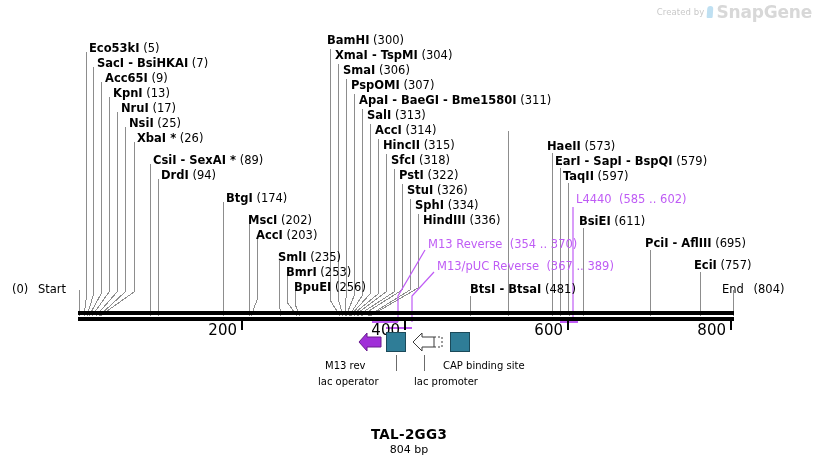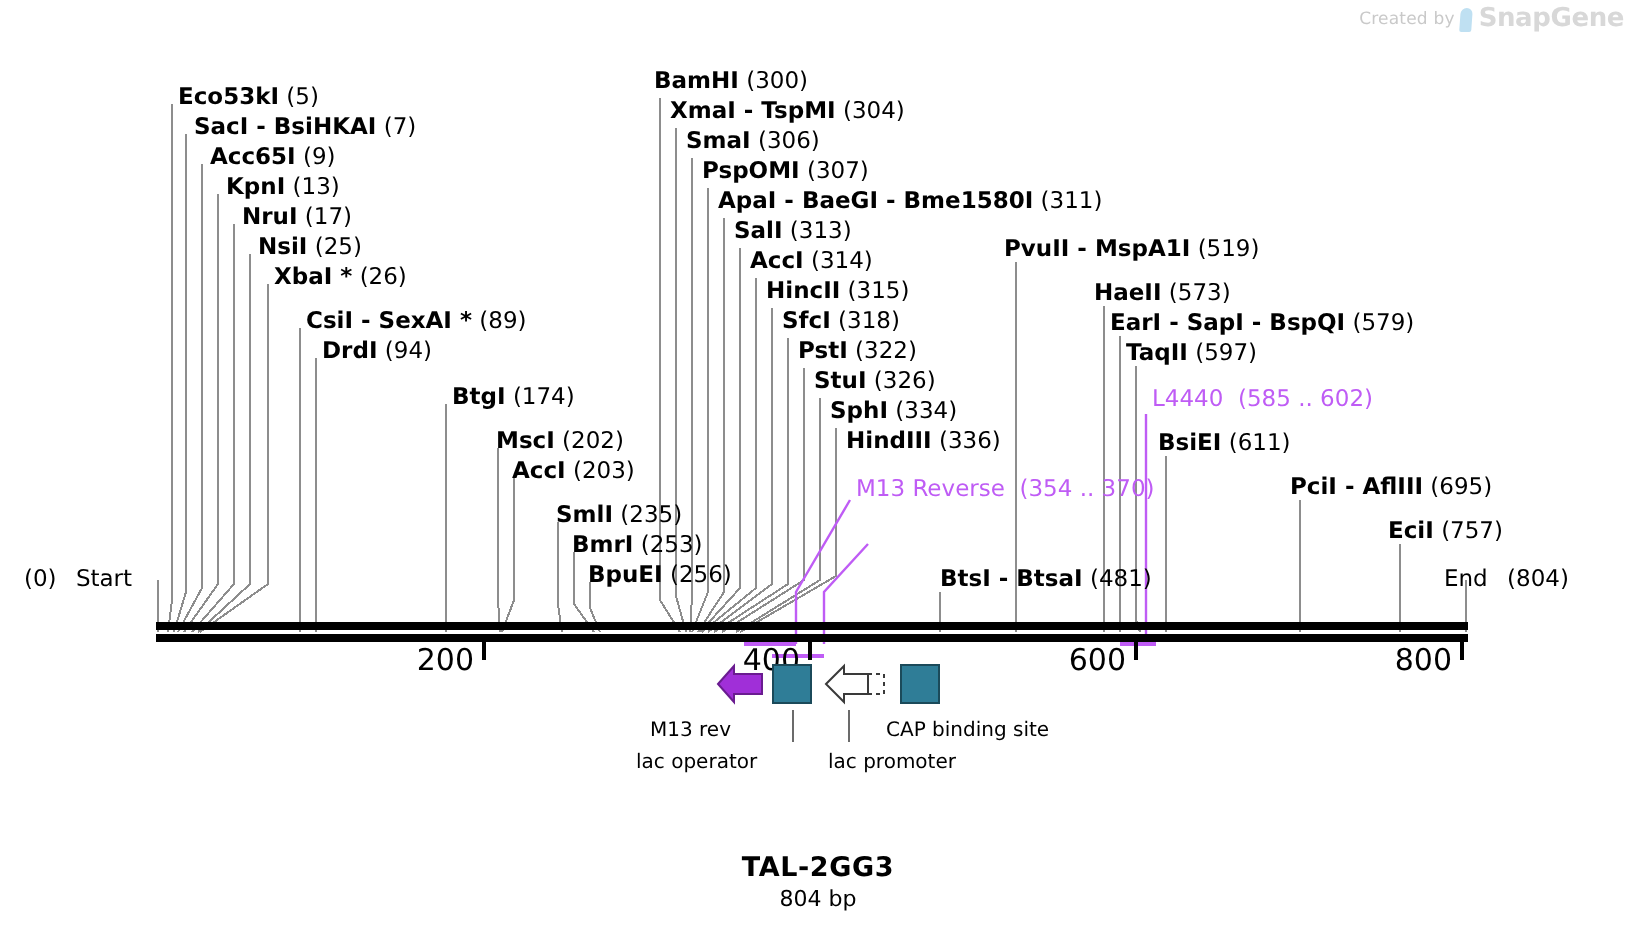--- a/index.html
+++ b/index.html
@@ -23,21 +23,21 @@
   }
   .wm-text {
     font-size: 8.5px; color: #c9c9c9; letter-spacing: .1px;
   }
   .wm-logo {
     width: 6px; height: 12px; border-radius: 3px 3px 1px 1px;
     background: #bfe0f2;
     transform: skewX(-4deg);
   }
   .wm-brand {
-    font-size: 13px; color: #d8d8d8; font-weight: bold; letter-spacing: -.2px;
+    font-size: 17px; color: #d8d8d8; font-weight: bold; letter-spacing: -.2px;
   }
 
   
   .lbl {
     position: absolute;
     white-space: nowrap;
     font-size: 11.5px;
     line-height: 12px;
   }
   .lbl .nm { font-weight: bold; }
@@ -196,29 +196,29 @@
   <div class="lbl enz" style="left:375px; top:124px;"><span class="nm">AccI</span> <span class="pos">(314)</span></div>
   <div class="lbl enz" style="left:383px; top:139px;"><span class="nm">HincII</span> <span class="pos">(315)</span></div>
   <div class="lbl enz" style="left:391px; top:154px;"><span class="nm">SfcI</span> <span class="pos">(318)</span></div>
   <div class="lbl enz" style="left:399px; top:169px;"><span class="nm">PstI</span> <span class="pos">(322)</span></div>
   <div class="lbl enz" style="left:407px; top:184px;"><span class="nm">StuI</span> <span class="pos">(326)</span></div>
   <div class="lbl enz" style="left:415px; top:199px;"><span class="nm">SphI</span> <span class="pos">(334)</span></div>
   <div class="lbl enz" style="left:423px; top:214px;"><span class="nm">HindIII</span> <span class="pos">(336)</span></div>
 
   <div class="lbl enz" style="left:470px; top:283px;"><span class="nm">BtsI  -  BtsaI</span> <span class="pos">(481)</span></div>
 
-  <div class="lbl enz" style="left:502px; top:118px;"><span class="nm">PvuII  -  MspA1I</span> <span class="pos">(519)</span></div>
   <div class="lbl enz" style="left:547px; top:140px;"><span class="nm">HaeII</span> <span class="pos">(573)</span></div>
   <div class="lbl enz" style="left:555px; top:155px;"><span class="nm">EarI  -  SapI  -  BspQI</span> <span class="pos">(579)</span></div>
   <div class="lbl enz" style="left:563px; top:170px;"><span class="nm">TaqII</span> <span class="pos">(597)</span></div>
   <div class="lbl enz" style="left:579px; top:215px;"><span class="nm">BsiEI</span> <span class="pos">(611)</span></div>
   <div class="lbl enz" style="left:645px; top:237px;"><span class="nm">PciI  -  AflIII</span> <span class="pos">(695)</span></div>
   <div class="lbl enz" style="left:694px; top:259px;"><span class="nm">EciI</span> <span class="pos">(757)</span></div>
 
   <div class="lbl prim" style="left:428px; top:238px;"><span class="nm">M13 Reverse</span> &nbsp;<span class="pos">(354 .. 370)</span></div>
+  <div class="lbl prim" style="left:437px; top:260px;"><span class="nm">M13/pUC Reverse</span> &nbsp;<span class="pos">(367 .. 389)</span></div>
   <div class="lbl prim" style="left:576px; top:193px;"><span class="nm">L4440</span> &nbsp;<span class="pos">(585 .. 602)</span></div>
 
   <div class="lbl" style="left:12px; top:283px;">
     <span class="termpos">(0)</span>
     <span class="term" style="margin-left:6px;">Start</span>
   </div>
   <div class="lbl" style="left:722px; top:283px;">
     <span class="term">End</span>
     <span class="termpos" style="margin-left:6px;margin-top:16px;">(804)</span>
   </div>

